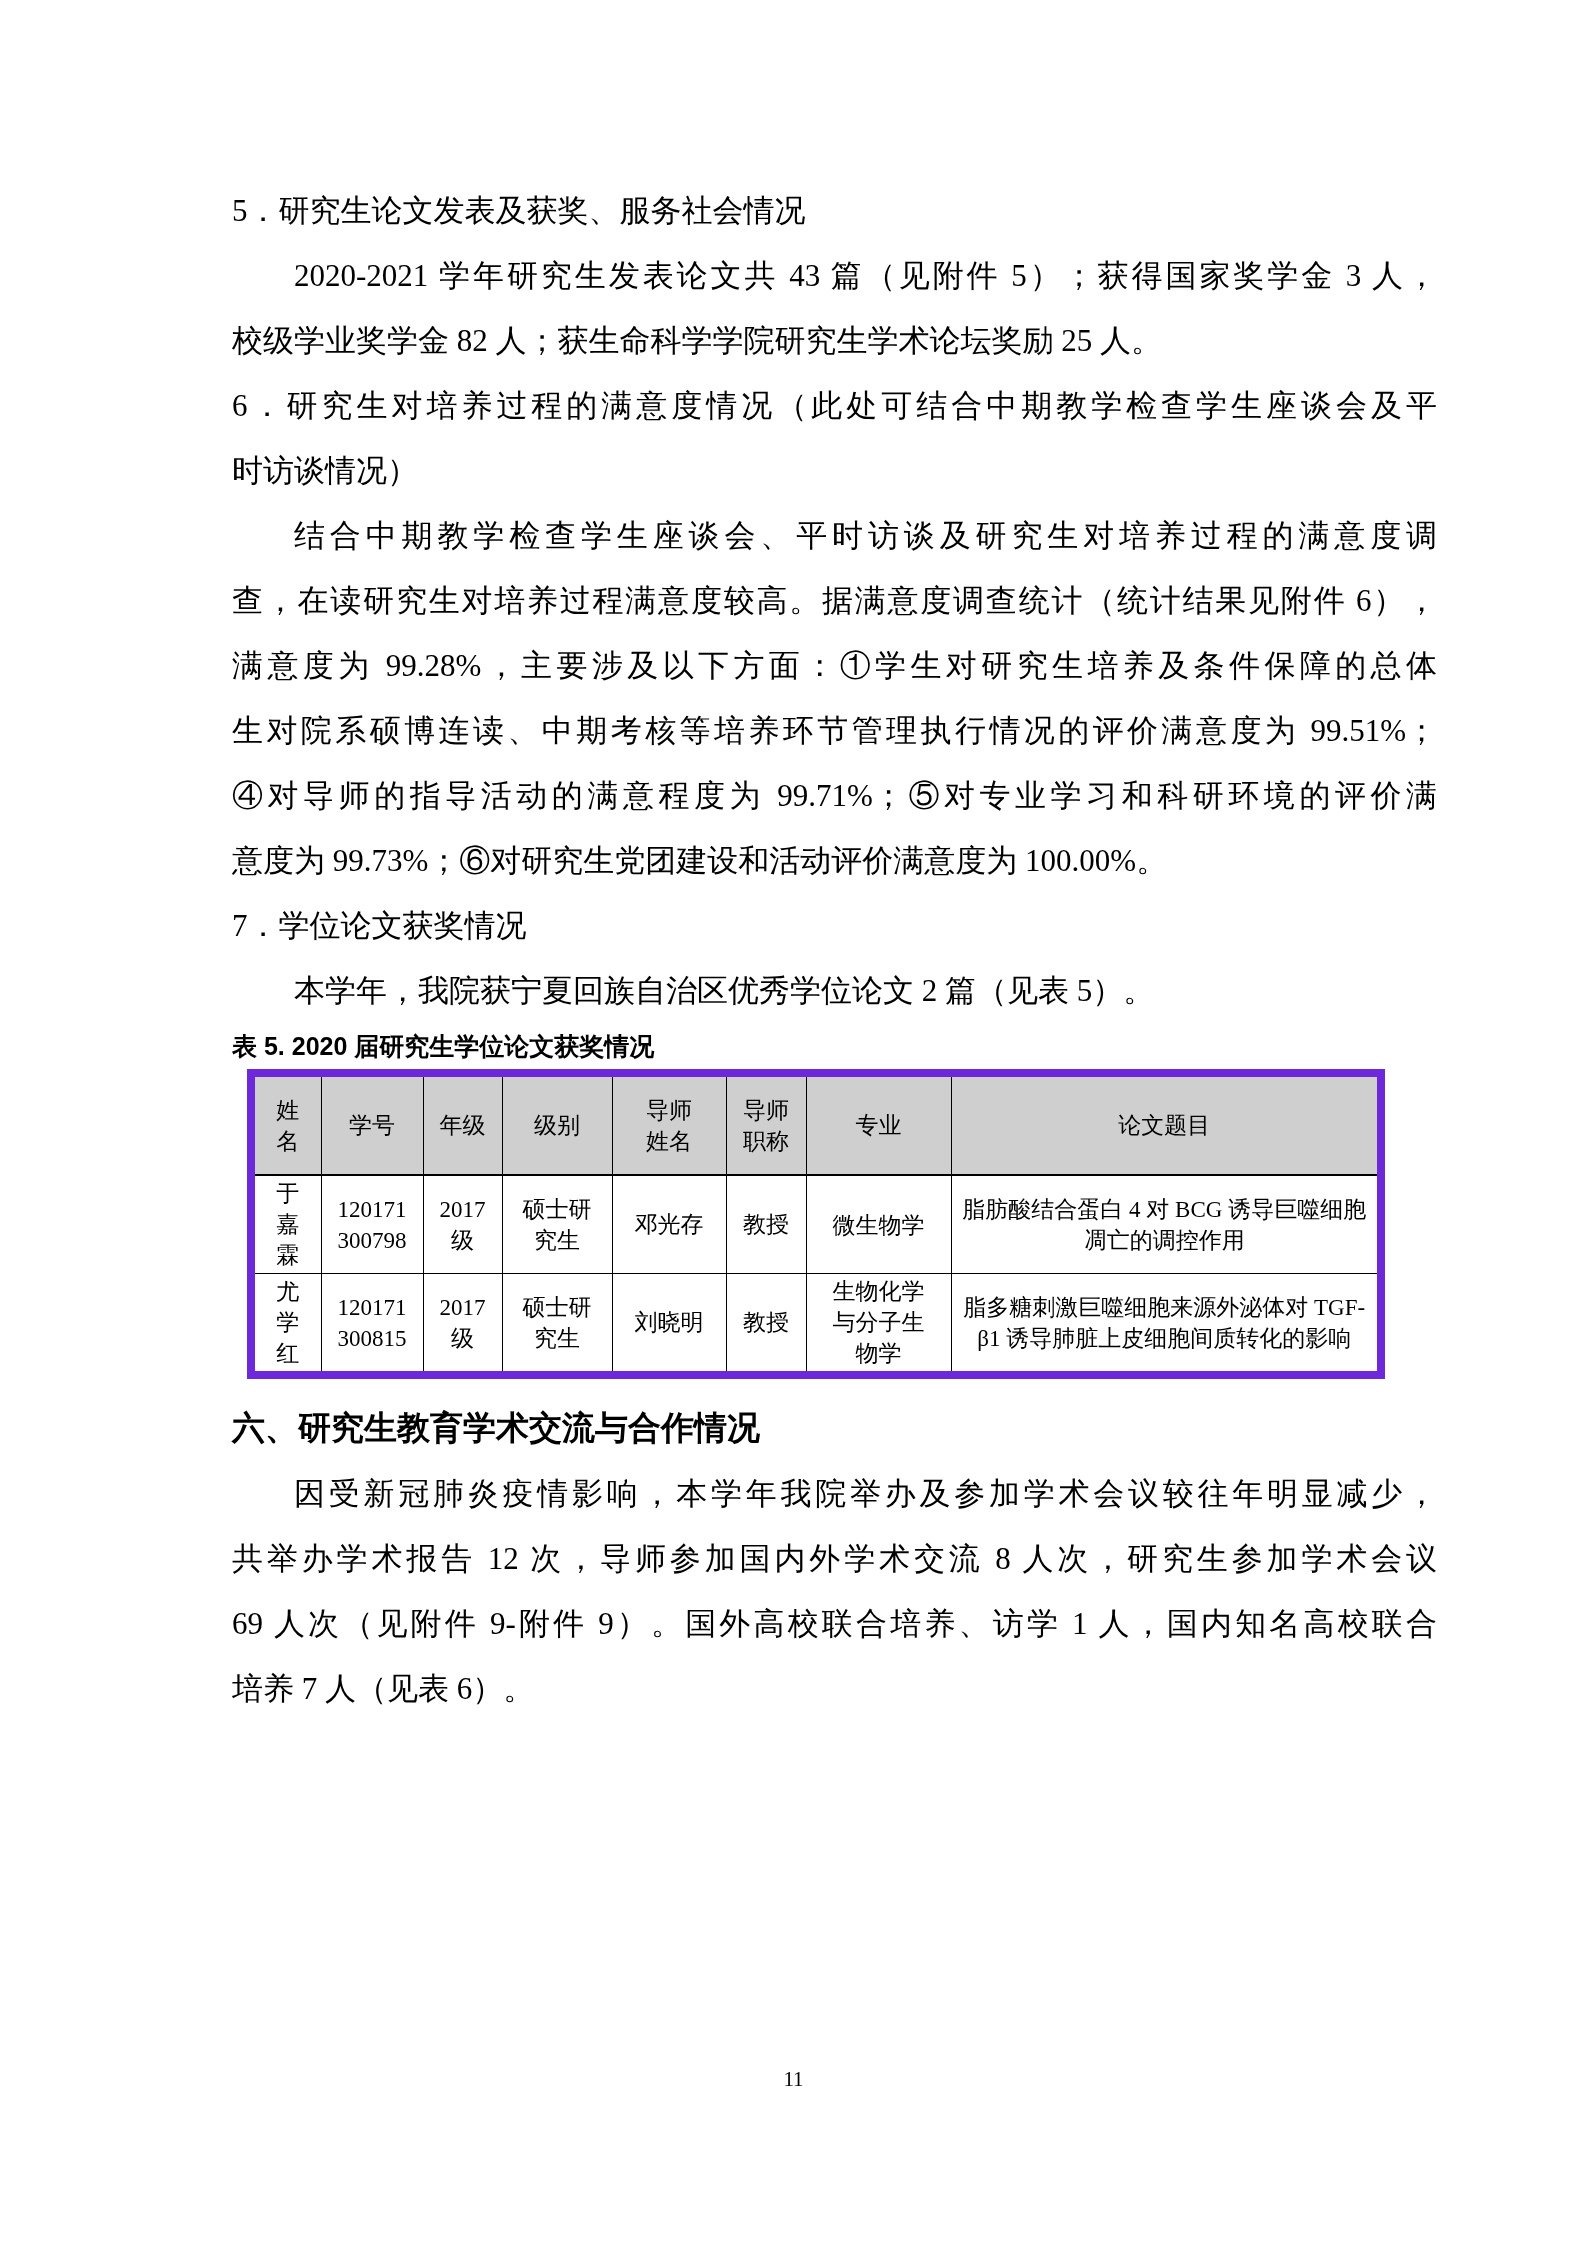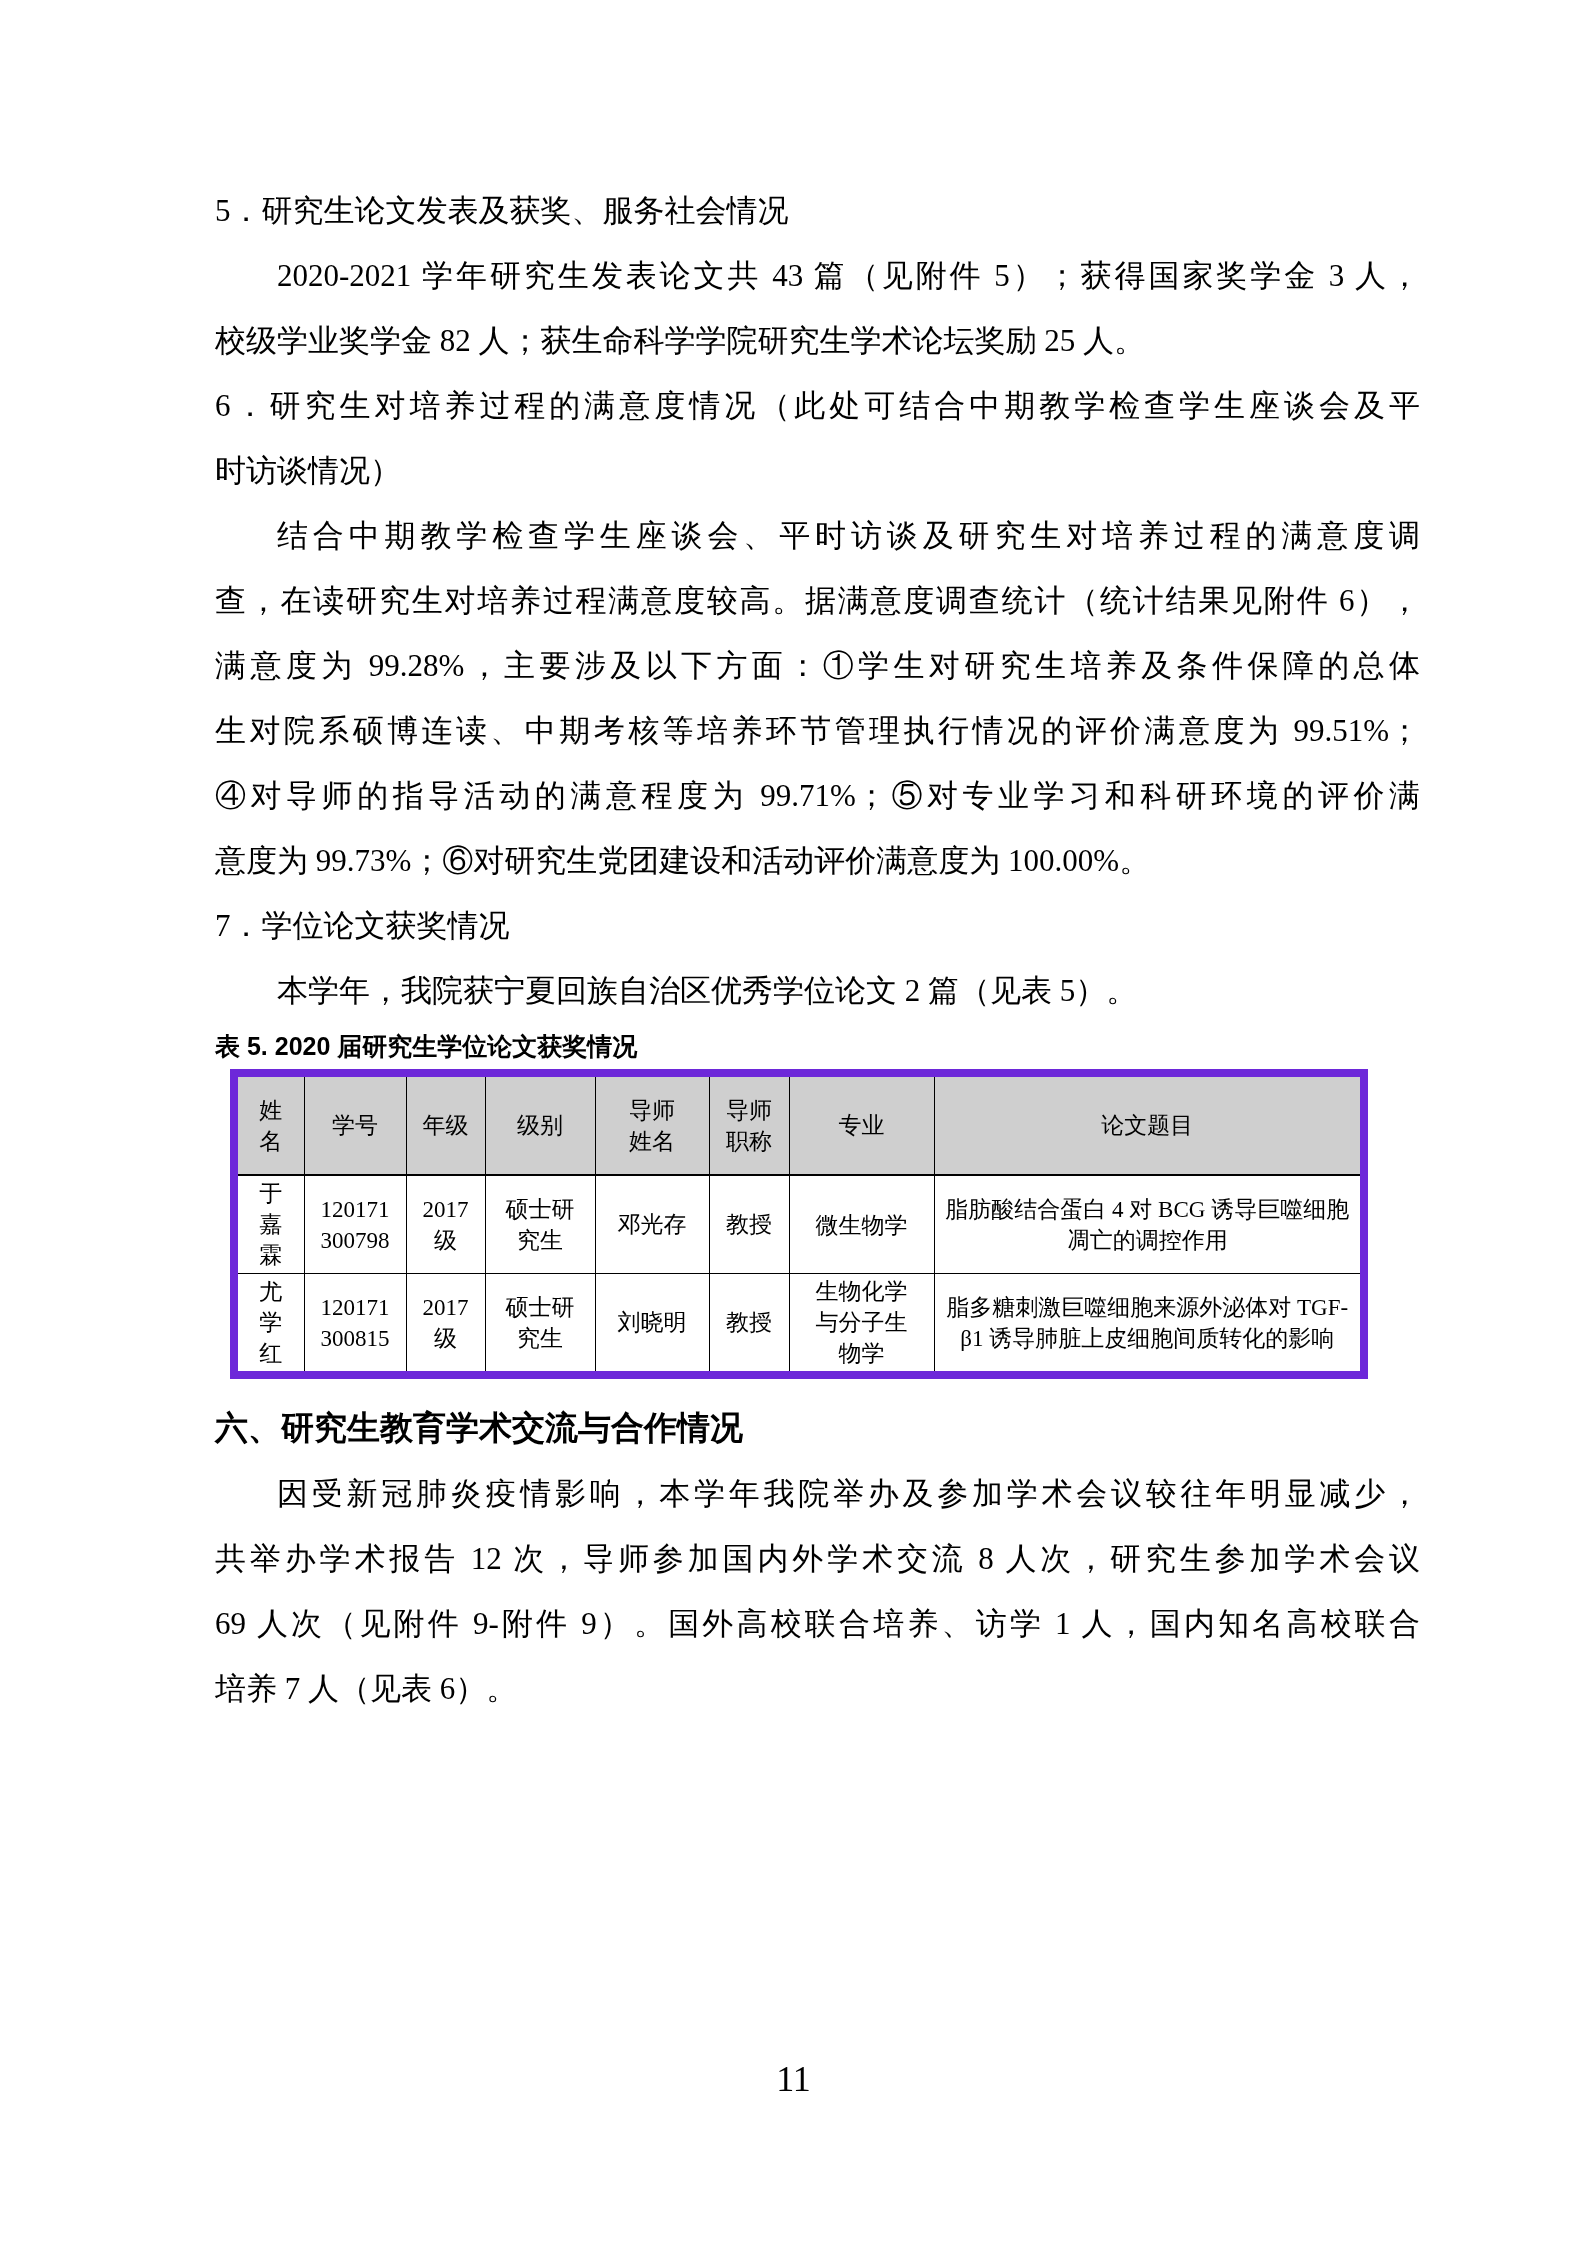--- a/index.html
+++ b/index.html
@@ -7,21 +7,21 @@
     position:relative;
     width:1587px; height:2245px;
     margin:0 auto;
     background:#ffffff;
     font-family:"Liberation Serif","DejaVu Serif",serif;
     color:#000;
     overflow:hidden;
   }
   .content {
     position:absolute;
-    left:215px; top:178px;
+    left:232px; top:178px;
     width:1205px;
   }
   .ln {
     font-size:31px;
     line-height:65px;
     height:65px;
     white-space:nowrap;
     text-align:left;
   }
   
@@ -74,21 +74,21 @@
     line-height:66px;
     height:66px;
     font-weight:bold;
     white-space:nowrap;
   }
   .pageno {
     position:absolute;
     left:0; right:0;
     top:2062px;
     text-align:center;
-    font-size:36px;
+    font-size:21px;
     line-height:34px;
   }
 </style>
 </head>
 <body>
 
 <div class="page">
   <div class="content">
 
     <div class="ln">5．研究生论文发表及获奖、服务社会情况</div>

